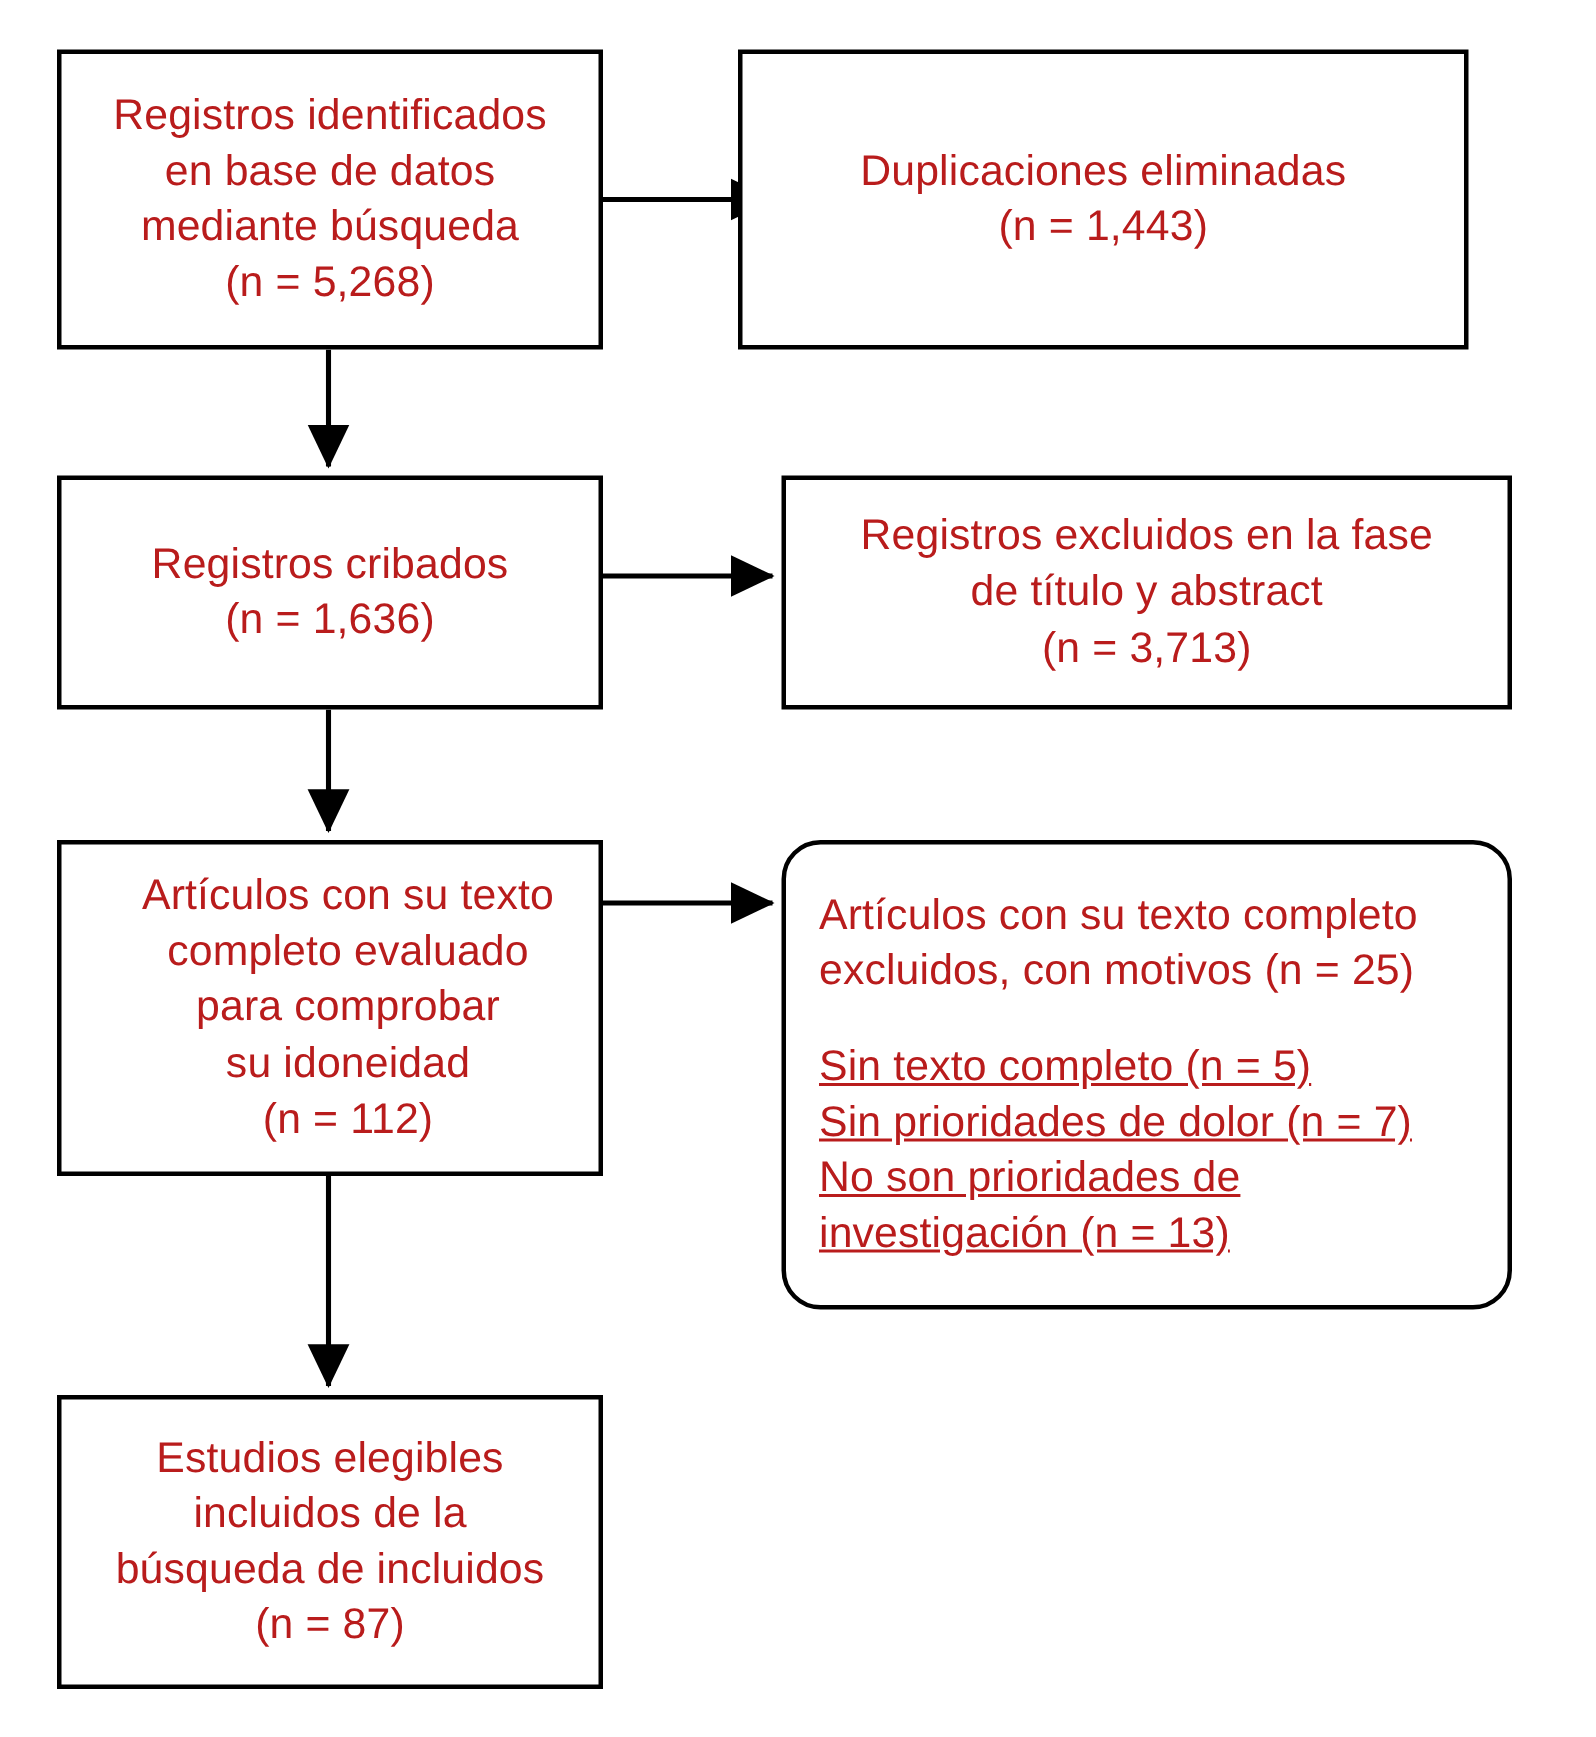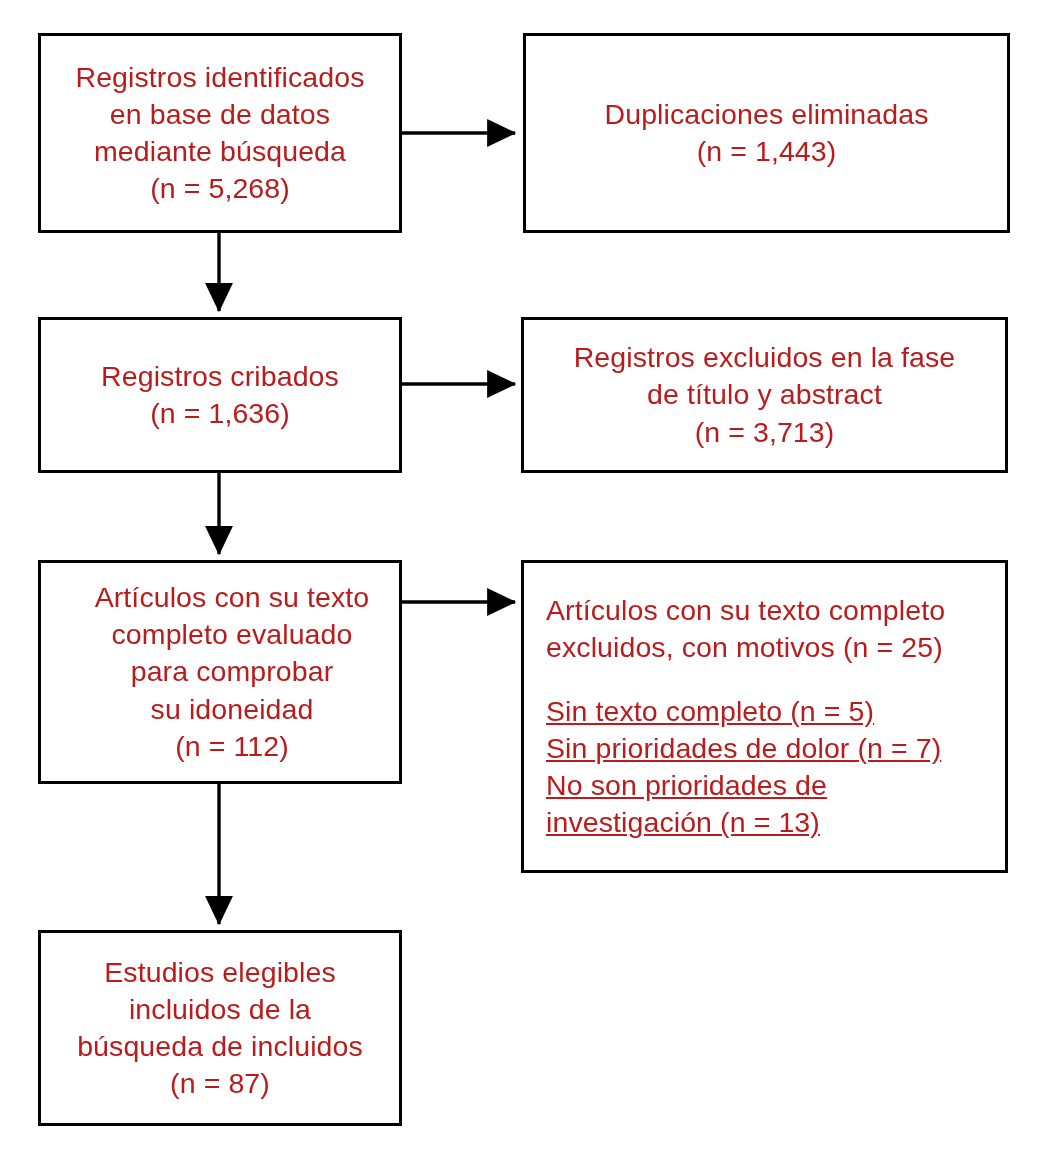--- a/index.html
+++ b/index.html
@@ -42,38 +42,39 @@
   }
   .box.centered {
     align-items: center;
     text-align: center;
   }
   .box.left-aligned {
     align-items: flex-start;
     text-align: left;
     padding-left: 22px;
     padding-right: 10px;
+    border-radius: 26px;
   }
   .line {
     display: block;
     white-space: pre;
   }
   .blank-line {
     display: block;
     height: 0.95em;
   }
   .reason-line {
     display: block;
     white-space: pre;
     text-decoration: underline;
   }
 
   
   #box-identification { left: 38px;  top: 33px;   width: 364px; height: 200px; }
-  #box-duplicates     { left: 523px; top: 33px;   width: 487px; height: 200px; }
+  #box-duplicates     { left: 492px; top: 33px;   width: 487px; height: 200px; }
   #box-screened       { left: 38px;  top: 317px;  width: 364px; height: 156px; align-items: center; }
   #box-excluded-ta    { left: 521px; top: 317px;  width: 487px; height: 156px; }
   #box-fulltext       { left: 38px;  top: 560px;  width: 364px; height: 224px; padding-left: 24px; }
   #box-excluded-full  { left: 521px; top: 560px;  width: 487px; height: 313px; }
   #box-included       { left: 38px;  top: 930px;  width: 364px; height: 196px; }
 </style>
 </head>
 <body>
 
 <div id="diagram">

